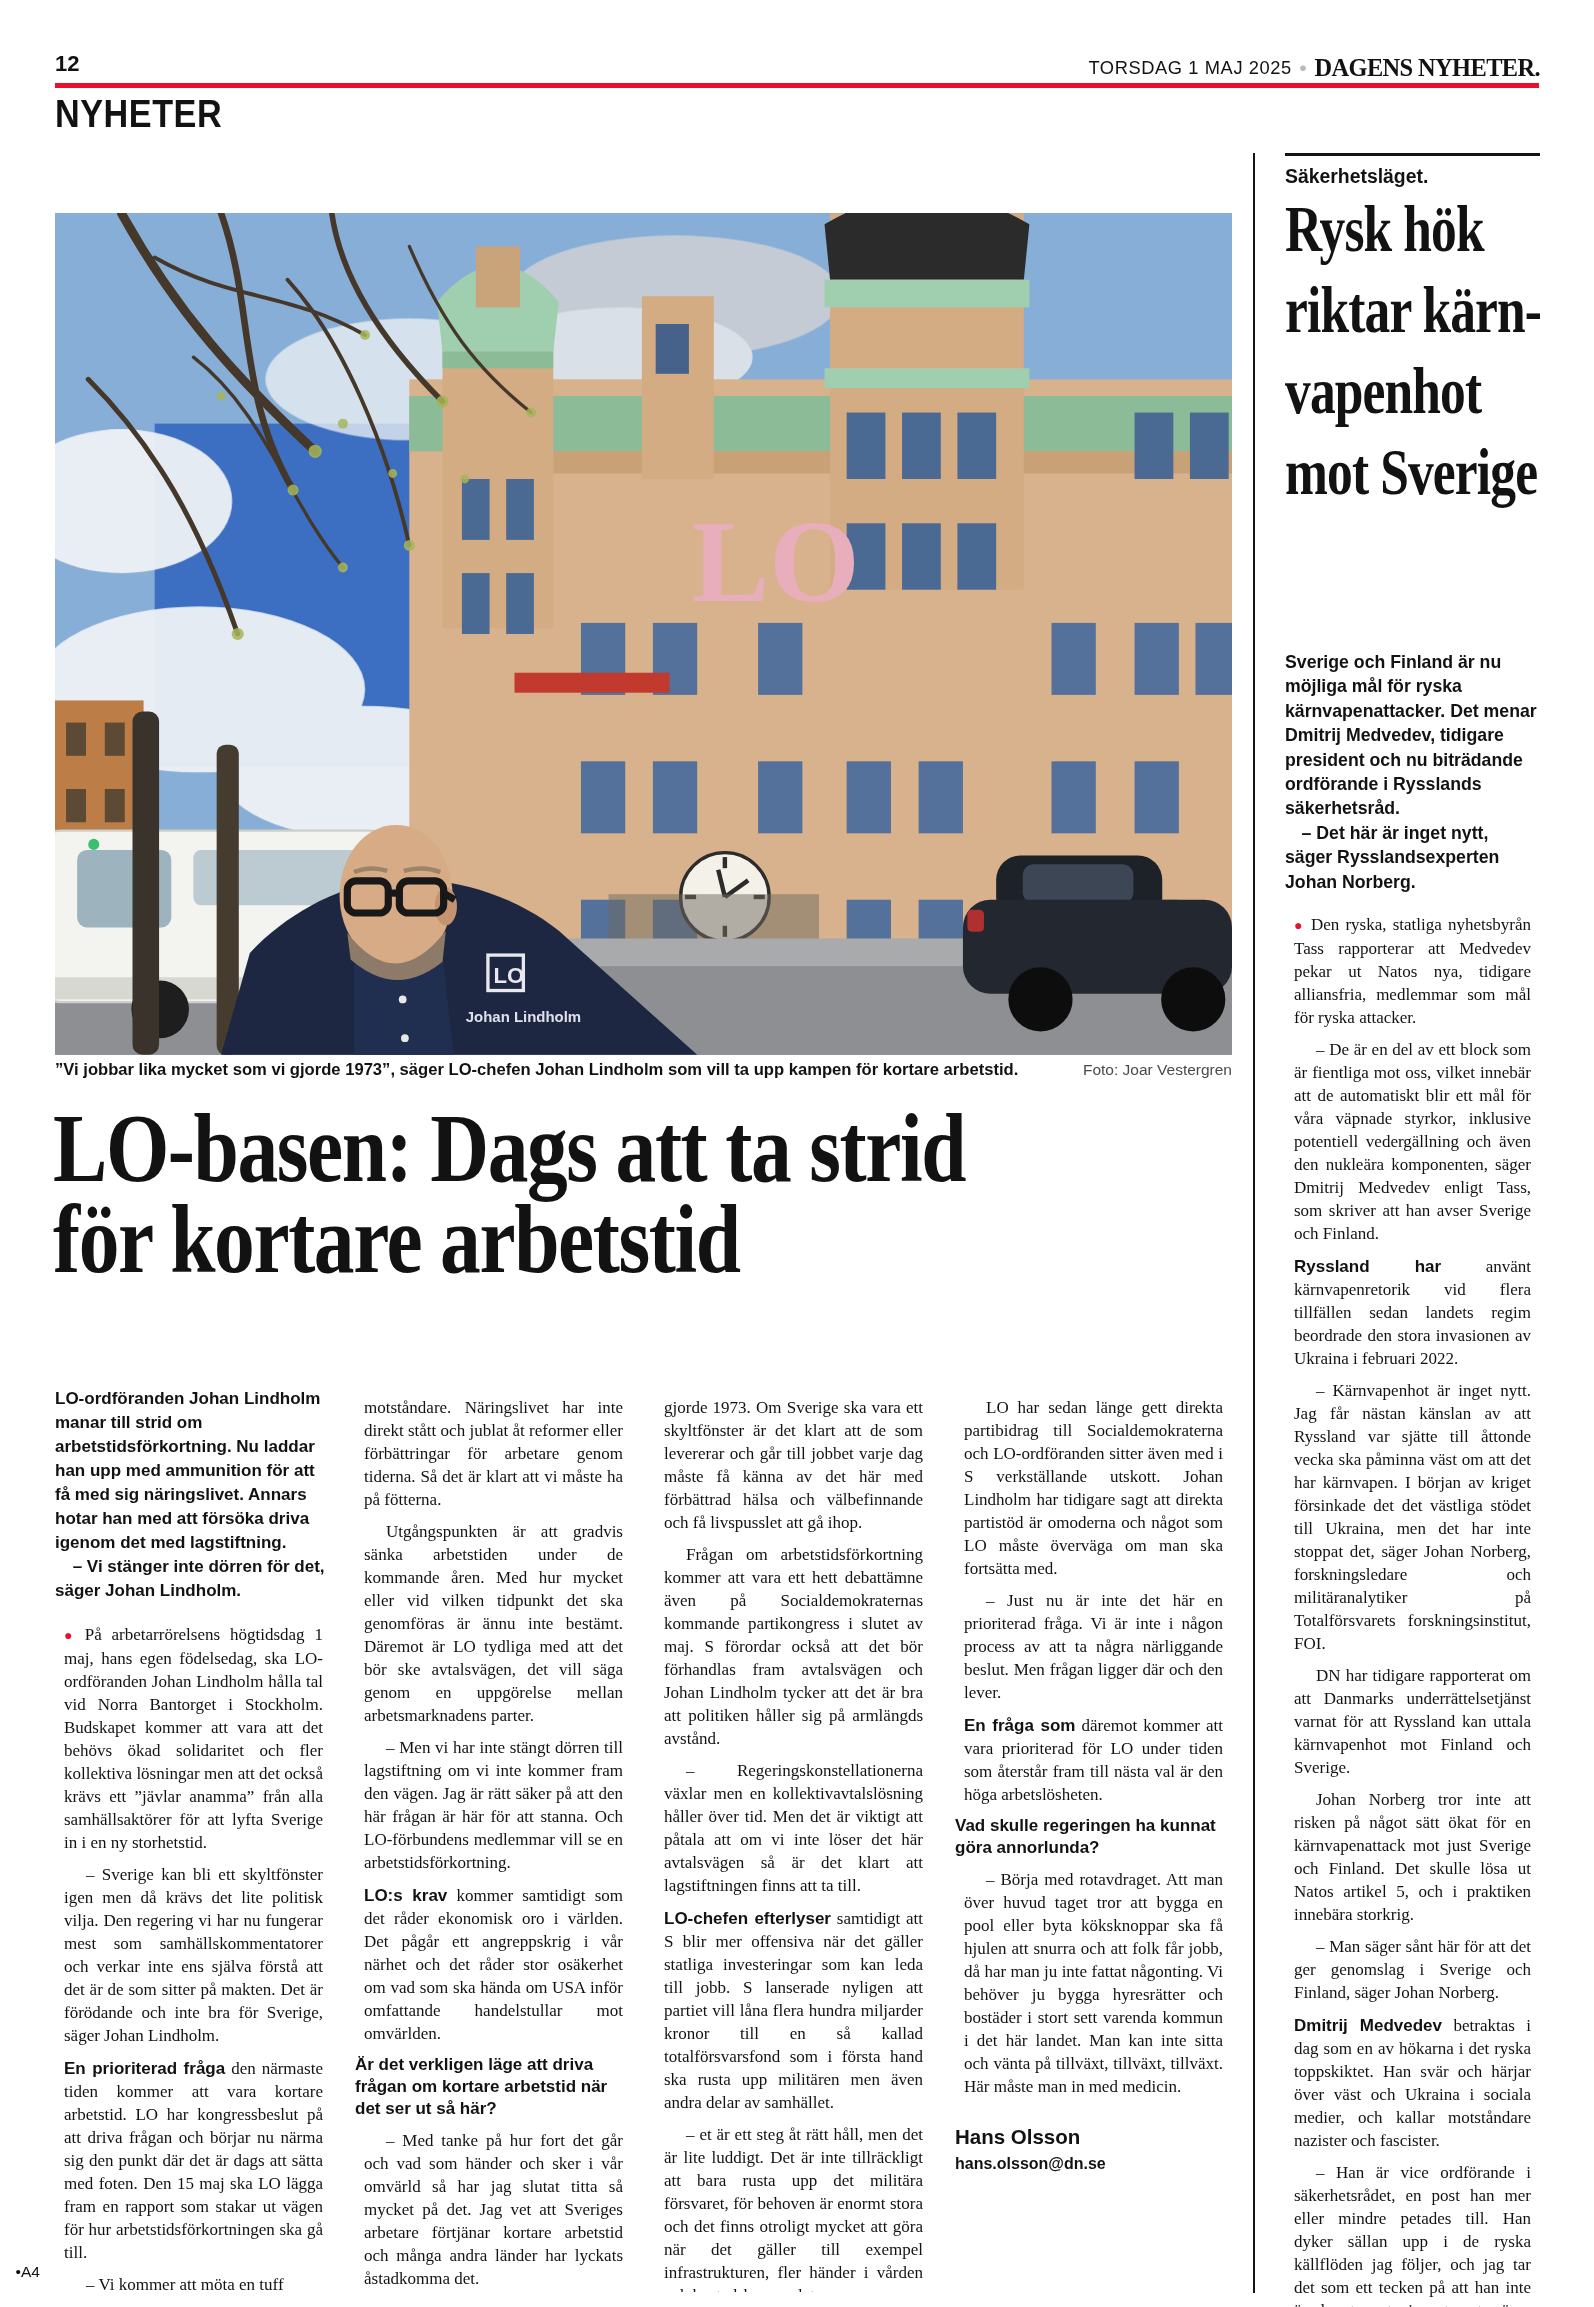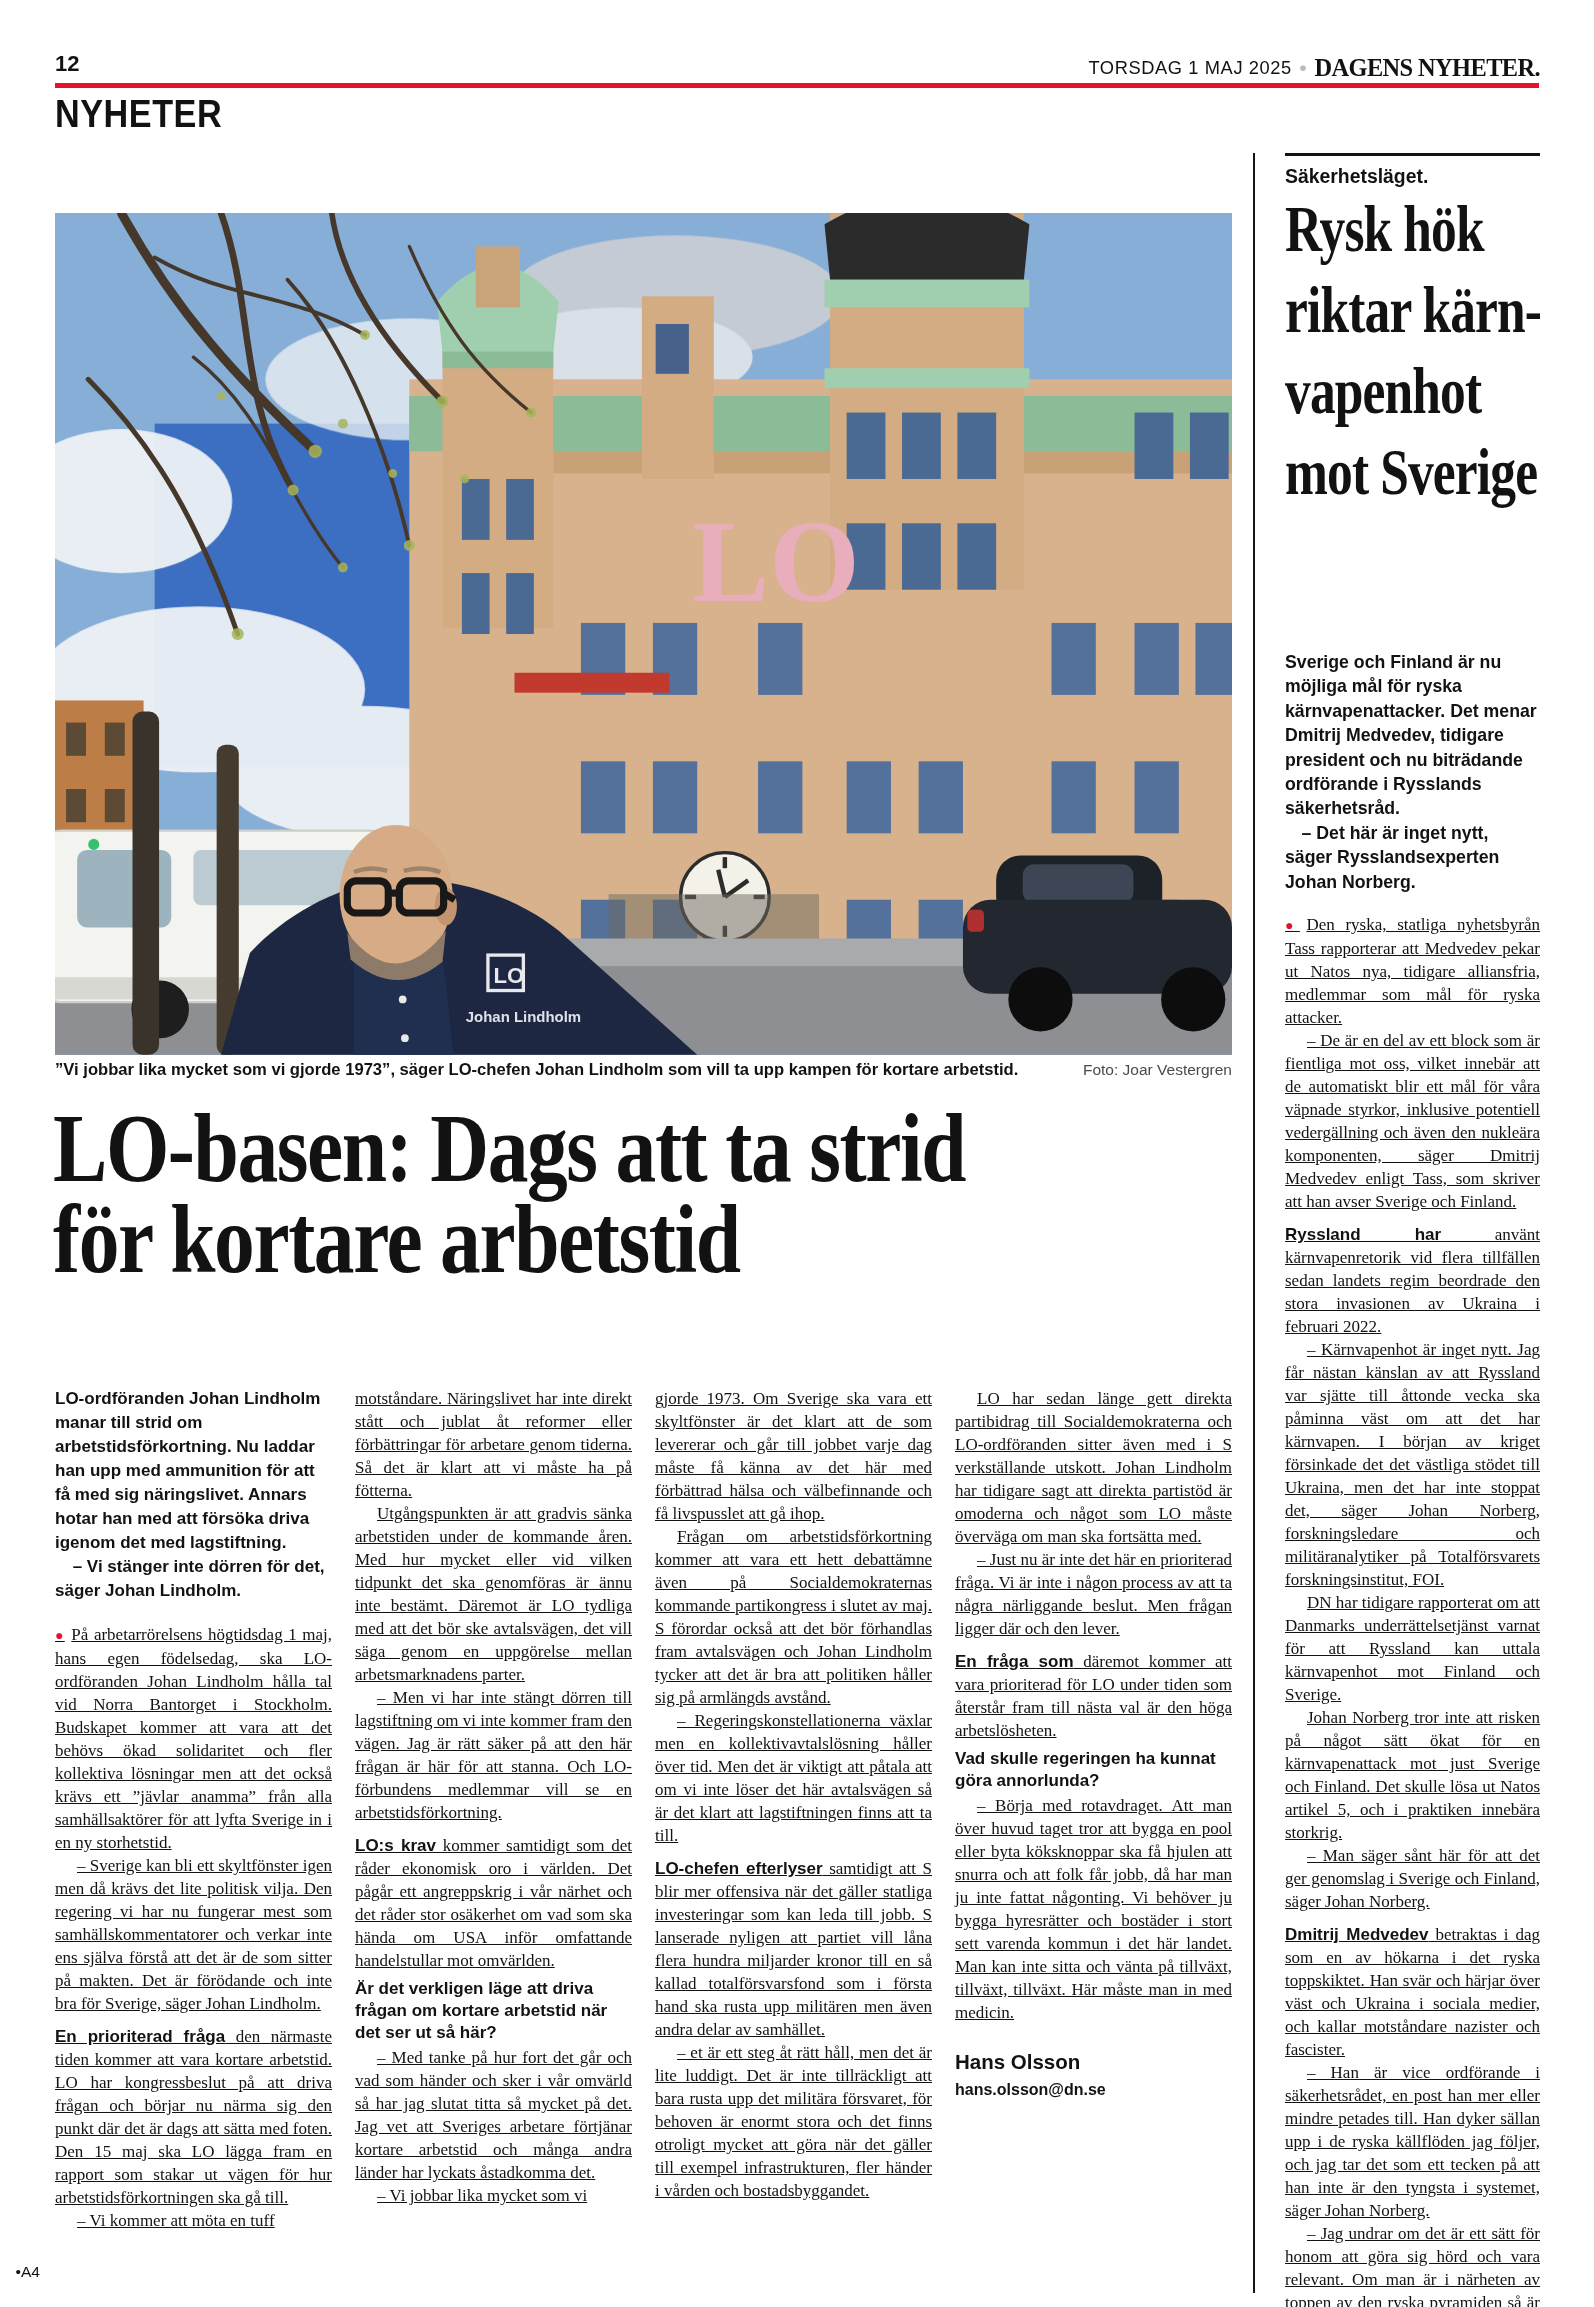--- a/index.html
+++ b/index.html
@@ -30,21 +30,21 @@
            align-items:center;font:700 16.6px "Liberation Sans",sans-serif;}
   .caption .credit{font:400 15.5px "Liberation Sans",sans-serif;color:#4a4a4a;flex:0 0 auto;margin-left:22px;}
 
   
   .headline{position:absolute;left:53px;top:1103px;font:700 97px/91px "Liberation Serif",serif;
             letter-spacing:-1.7px;transform:scaleX(.84);transform-origin:0 0;white-space:nowrap;}
 
   
   .cols{position:absolute;left:55px;top:1387px;width:1177px;height:905px;display:flex;gap:23px;overflow:hidden;}
   .col{flex:0 0 277px;width:277px;}
-  .bp{font:400 17px/23px "Liberation Serif",serif;text-align:justify;margin:0;text-decoration:underline;}
+  .bp{font:400 17px/23px "Liberation Serif",serif;text-align:justify;margin:9px;}
   .bp.ind{text-indent:22px;}
   .intro{margin-bottom:20px;}
   .intro p{font:700 17px/24px "Liberation Sans",sans-serif;margin:0;text-align:left;}
   .intro p + p{text-indent:17.7px;}
   .lead{font:700 17px "Liberation Sans",sans-serif;}
   .lead-p{margin-top:10px;}
   .subhead{font:700 17px/22px "Liberation Sans",sans-serif;margin:5.5px 0 2.2px;text-align:left;}
   .bullet{color:#e8112d;font-size:14px;margin-right:6.6px;}
   .byline{margin-top:26.6px;font:700 20.5px "Liberation Sans",sans-serif;}
   .byline .email{font:700 16px "Liberation Sans",sans-serif;margin-top:6.6px;}

